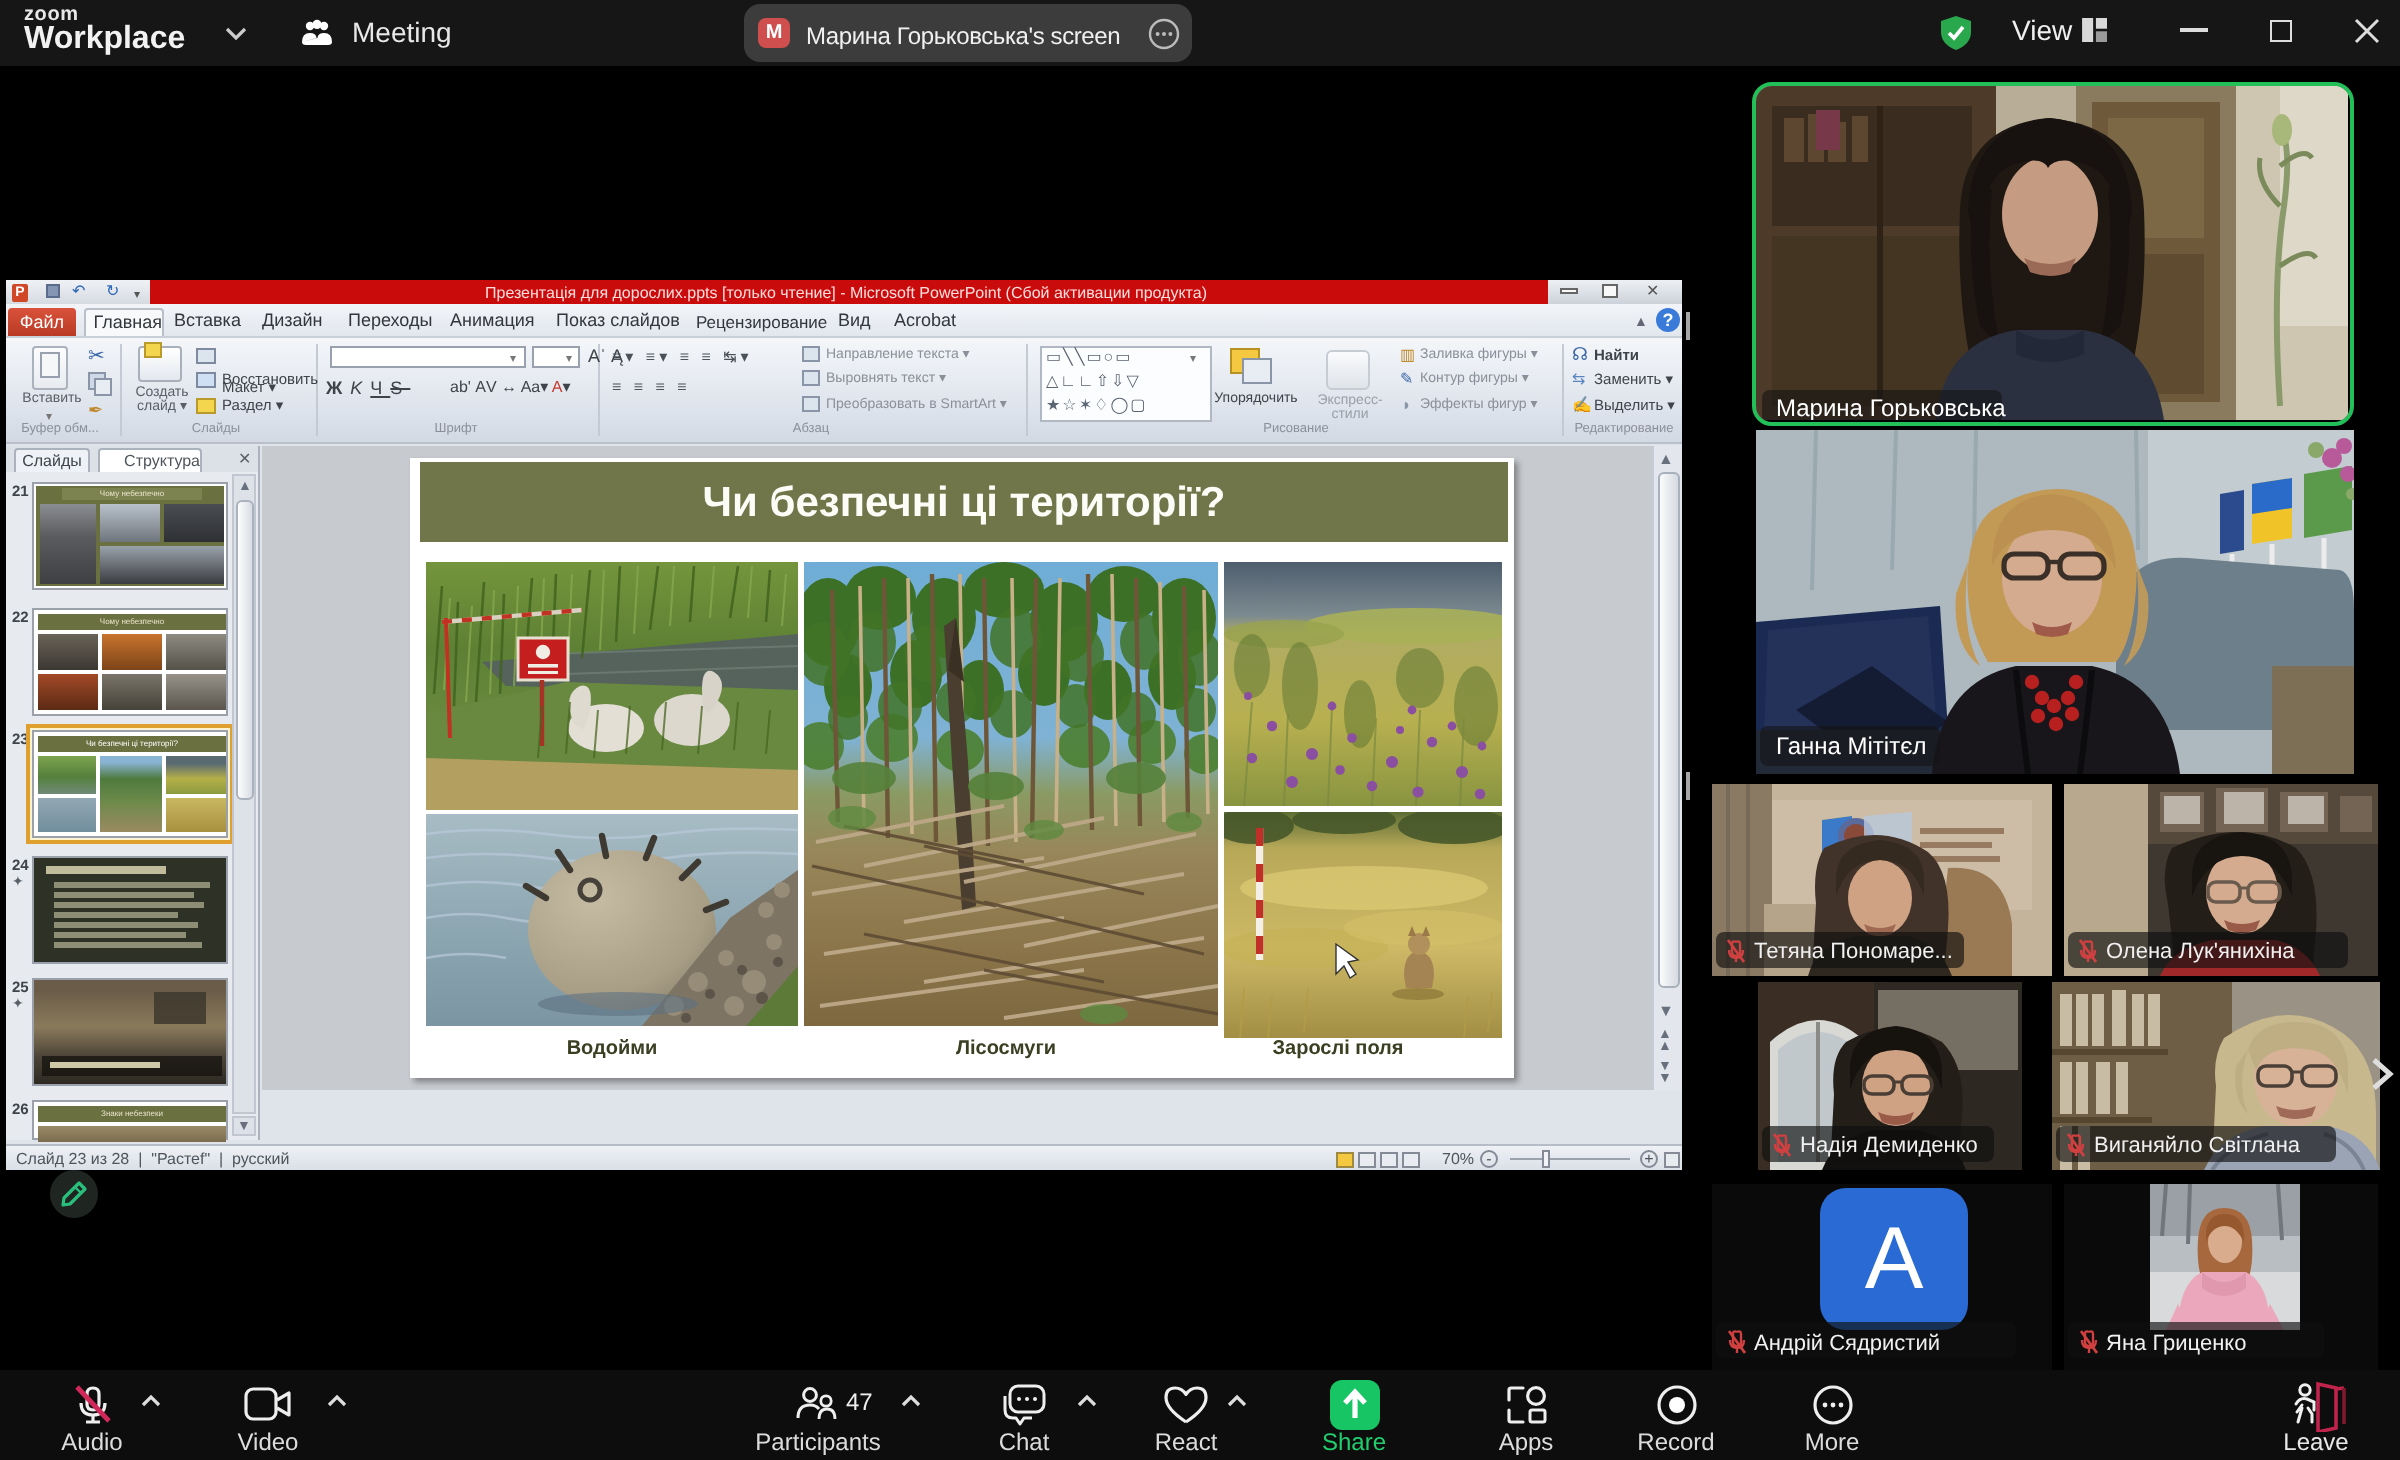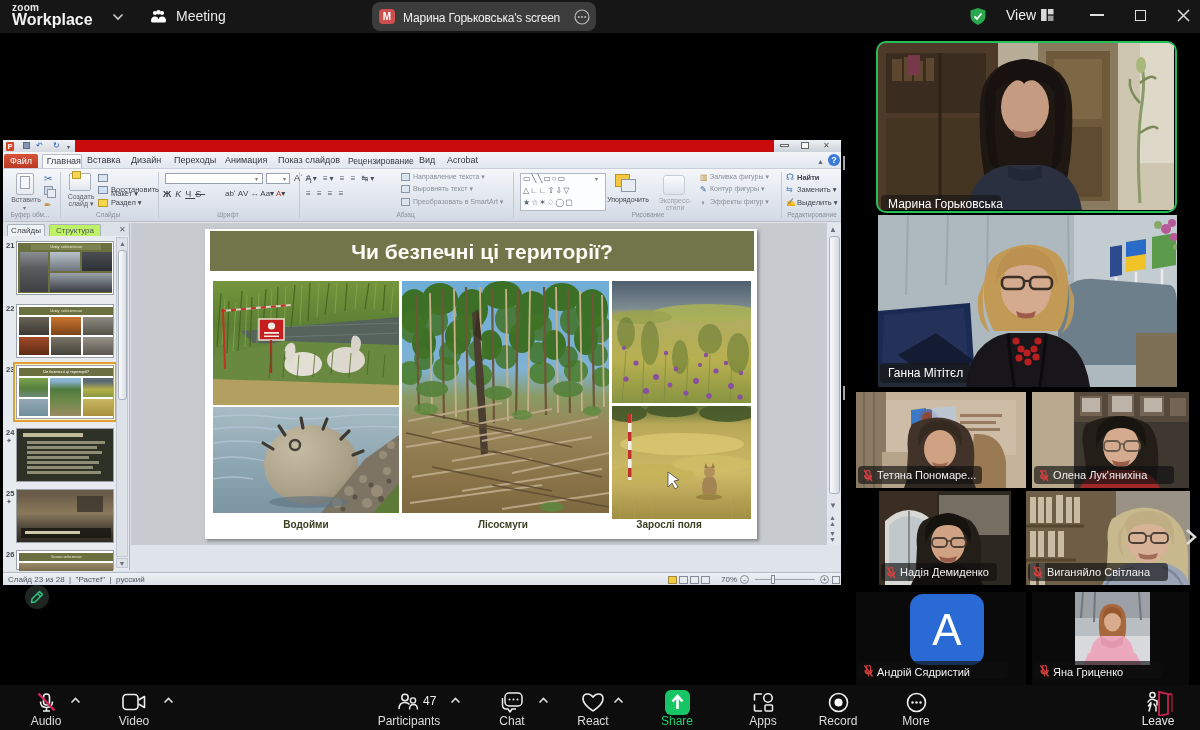--- a/index.html
+++ b/index.html
@@ -52,20 +52,21 @@
 <div class="abs" style="left:3px;top:140px;width:838px;height:445px;background:#dfe4eb">
 
   <div class="abs" style="left:0;top:0;width:838px;height:12px;background:#c90b0b">
     <div class="abs" style="left:0;top:0;width:72px;height:12px;background:linear-gradient(#f0f2f5,#d5dae1)">
       <div class="abs" style="left:3px;top:1.5px;width:8px;height:9px;background:#d04727;border-radius:1px;color:#fff;font-size:7px;font-weight:bold;text-align:center;line-height:9px">P</div>
       <div class="abs" style="left:20px;top:2px;width:7px;height:7px;background:#8596b5;border:1px solid #5a6b8c"></div>
       <div class="abs" style="left:33px;top:2px;color:#2c66b8;font-size:8px;line-height:8px">↶</div>
       <div class="abs" style="left:50px;top:2px;color:#2c66b8;font-size:8px;line-height:8px">↻</div>
       <div class="abs" style="left:64px;top:3px;color:#555;font-size:6px">▾</div>
     </div>
+    <div class="abs" style="left:120px;top:1.5px;width:600px;color:#ffdddd;font-size:8px;text-align:center;white-space:nowrap">Презентація для дорослих.ppts [только чтение] - Microsoft PowerPoint (Сбой активации продукта)</div>
     <div class="abs" style="left:771px;top:0;width:67px;height:12px;background:linear-gradient(#eef1f4,#ccd2da)">
       <div class="abs" style="left:6px;top:4px;width:9px;height:3px;border:1px solid #666;background:#f8f8f8"></div>
       <div class="abs" style="left:27px;top:2px;width:8px;height:7px;border:1px solid #666;background:#f8f8f8"></div>
       <div class="abs" style="left:49px;top:1px;color:#555;font-size:8px;line-height:9px">✕</div>
     </div>
   </div>
 
   <div class="abs" style="left:0;top:12px;width:838px;height:16px;background:linear-gradient(#f2f4f8,#e2e7ee)">
     <div class="abs" style="left:1px;top:2px;width:34px;height:14px;background:linear-gradient(#d9523b,#b93a24);border-radius:2px 2px 0 0;color:#fff;font-size:9px;text-align:center;line-height:14px">Файл</div>
     <div class="abs" style="left:39px;top:2px;width:40px;height:14px;background:#f7f9fb;border:1px solid #b8bfc9;border-bottom:none;border-radius:2px 2px 0 0;color:#33373c;font-size:9px;text-align:right;line-height:13px">Главная</div>
@@ -148,21 +149,21 @@
     <div class="abs" style="left:794px;top:4px;color:#3f444b;font-size:7.5px;font-weight:bold">Найти</div>
     <div class="abs" style="left:783px;top:17px;color:#5a85c0;font-size:8px;line-height:8px">⇆</div>
     <div class="abs" style="left:794px;top:16px;color:#3f444b;font-size:7.5px">Заменить ▾</div>
     <div class="abs" style="left:783px;top:30px;color:#8a95a8;font-size:8px;line-height:8px">✍</div>
     <div class="abs" style="left:794px;top:29px;color:#3f444b;font-size:7.5px">Выделить ▾</div>
     <div class="abs" style="left:780px;top:42px;width:58px;color:#8a9099;font-size:6.5px;text-align:center">Редактирование</div>
   </div>
 
   <div class="abs" style="left:0;top:83px;width:127px;height:13px;background:#dce1e8;border-right:1px solid #aab2bd">
     <div class="abs" style="left:4px;top:1px;width:38px;height:12px;background:#eef1f5;border:1px solid #aab2bd;border-bottom:none;border-radius:2px 2px 0 0;color:#3f444b;font-size:8px;text-align:center;line-height:12px">Слайды</div>
-    <div class="abs" style="left:46px;top:1px;width:52px;height:16px;background:#bef264;border:1px solid #aab2bd;border-bottom:none;border-radius:2px 2px 0 0;color:#4f555c;font-size:8px;text-align:center;line-height:12px">Структура</div>
+    <div class="abs" style="left:46px;top:1px;width:52px;height:16px;background:#ffffff;border:1px solid #aab2bd;border-bottom:none;border-radius:2px 2px 0 0;color:#4f555c;font-size:8px;text-align:right;line-height:12px">Структура</div>
     <div class="abs" style="left:116px;top:2px;color:#5a6068;font-size:8px">✕</div>
   </div>
 
   <div class="abs" style="left:0;top:96px;width:127px;height:334px;background:#e7ebf0;border-right:1px solid #aab2bd">
     <div class="abs" style="left:3px;top:5px;color:#3f444b;font-size:7.5px;font-weight:bold">21</div>
     <div class="abs" style="left:13px;top:5px;width:98px;height:54px;background:#6b7040;border:1px solid #9aa1ab;outline:1px solid #fff;outline-offset:-2px">
       <div class="abs" style="left:14px;top:2px;width:70px;height:6px;background:#7d8350;color:#e8e4c8;font-size:4px;text-align:center;line-height:6px;overflow:hidden">Чому небезпечно</div>
       <div class="abs" style="left:3px;top:10px;width:28px;height:40px;background:linear-gradient(180deg,#8a8d91,#5a5c60 40%,#3e3f43)"></div>
       <div class="abs" style="left:33px;top:10px;width:30px;height:19px;background:linear-gradient(180deg,#b9c2cc,#6f757c)"></div>
       <div class="abs" style="left:65px;top:10px;width:30px;height:19px;background:linear-gradient(180deg,#4a4d52,#2e3034)"></div>

